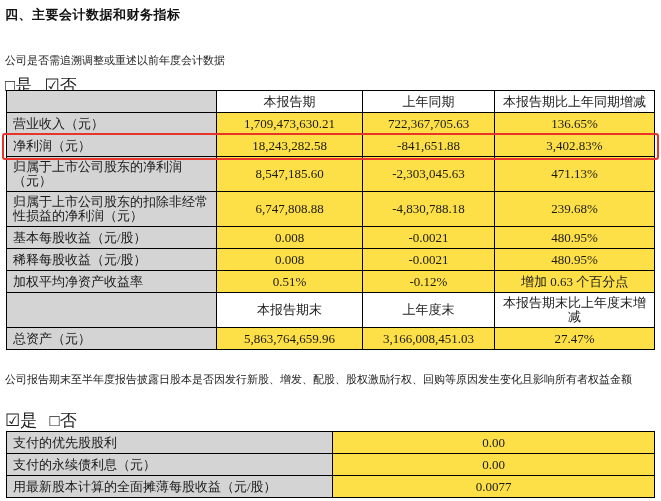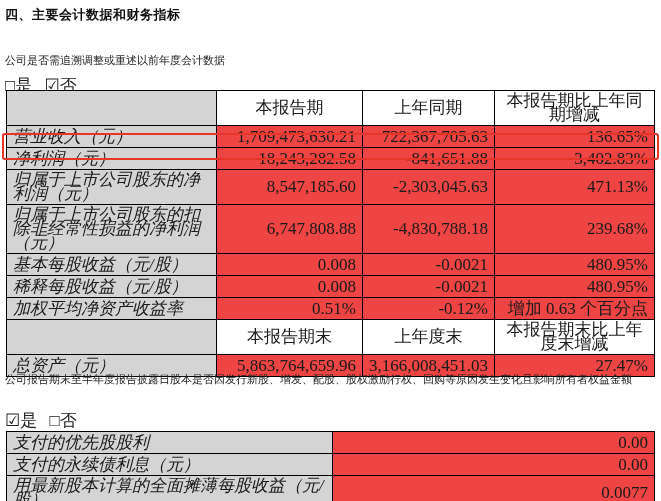--- a/index.html
+++ b/index.html
@@ -20,30 +20,30 @@
   .q1 { top: 53px; }
   .q2 { top: 372px; }
   .checkline {
     position: absolute; left: 5px; font-size: 17px; color: #222;
   }
   .c1 { top: 74px; }
   .c2 { top: 409px; text-align: center; }
   .checkline .opt { margin-right: 8px; }
   table {
     position: absolute; left: 6px; border-collapse: collapse;
-    table-layout: fixed; width: 648px; font-size: 17px; color: #1a1a1a;
+    table-layout: fixed; width: 648px; font-size: 13px; color: #1a1a1a;
   }
   .t-main { top: 90px; }
   .t-share { top: 431px; }
   td {
     border: 1px solid #000; padding: 3px 6px; height: 22px;
     line-height: 14px; overflow: hidden; word-break: break-all;
   }
-  td.lbl { background: var(--cellgray); text-align: left; font-style: italic; }
-  td.num { background: #ef4444; text-align: right; }
+  td.lbl { background: var(--cellgray); text-align: left; }
+  td.num { background: #fde047; text-align: center; }
   tr.hdr td { text-align: center; background: #fff; }
   tr.hdr td.lbl { background: var(--cellgray); }
   .hl-box {
     position: absolute; border: 2px solid var(--hl); border-radius: 3px;
     pointer-events: none; z-index: 5;
   }
 </style>
 </head>
 <body>
 

